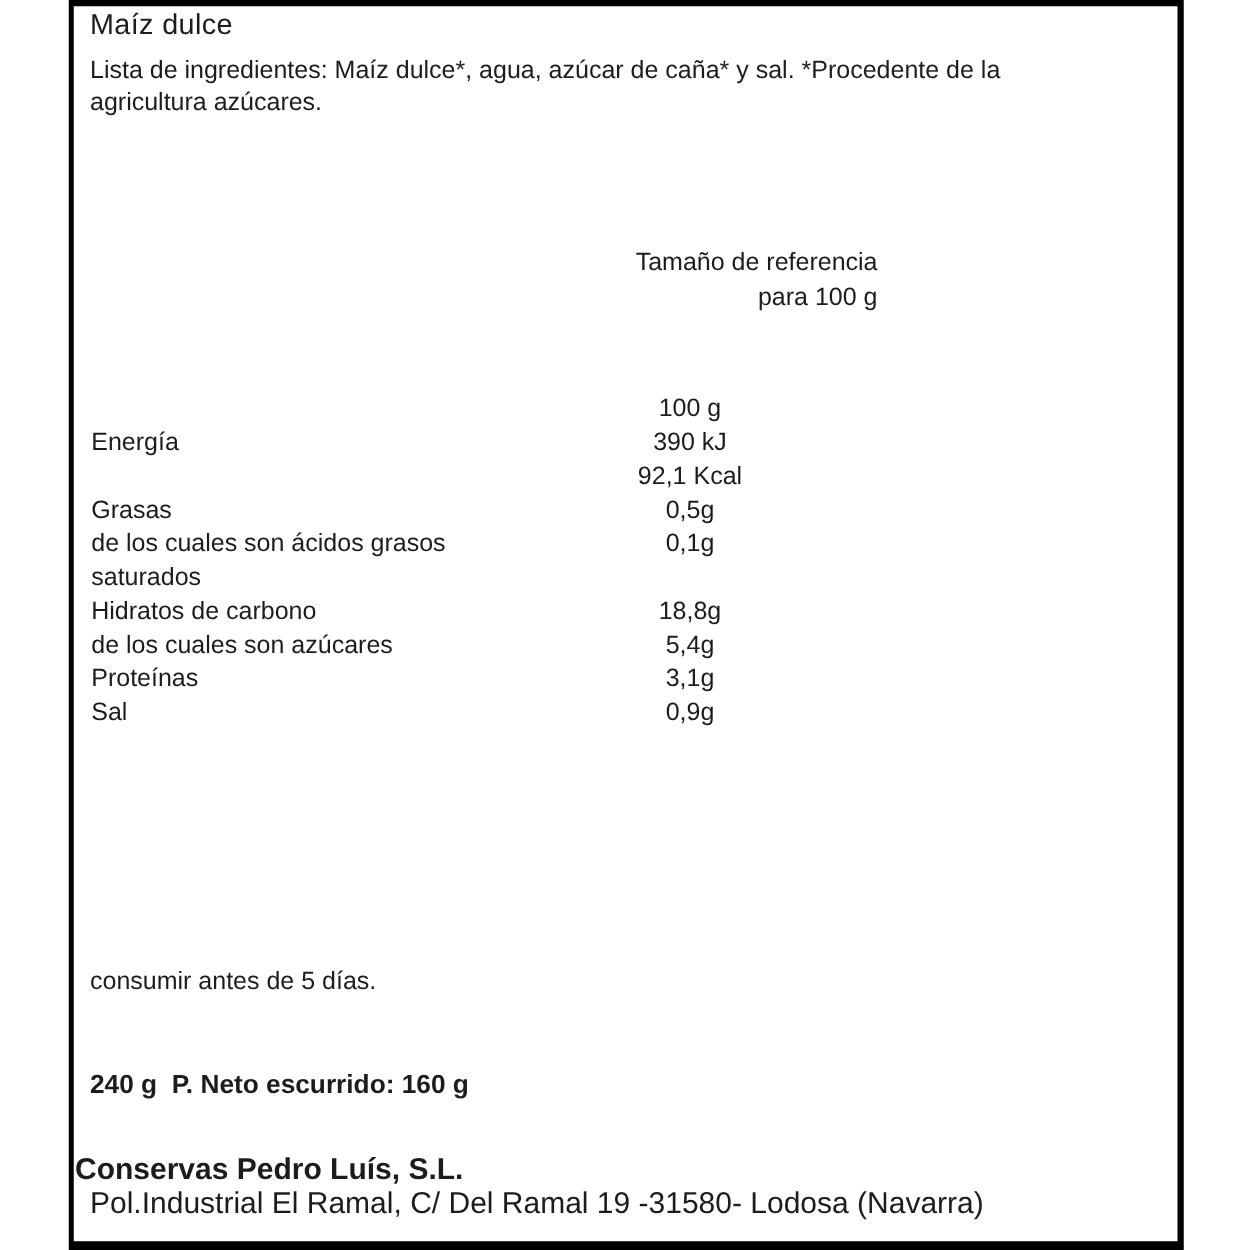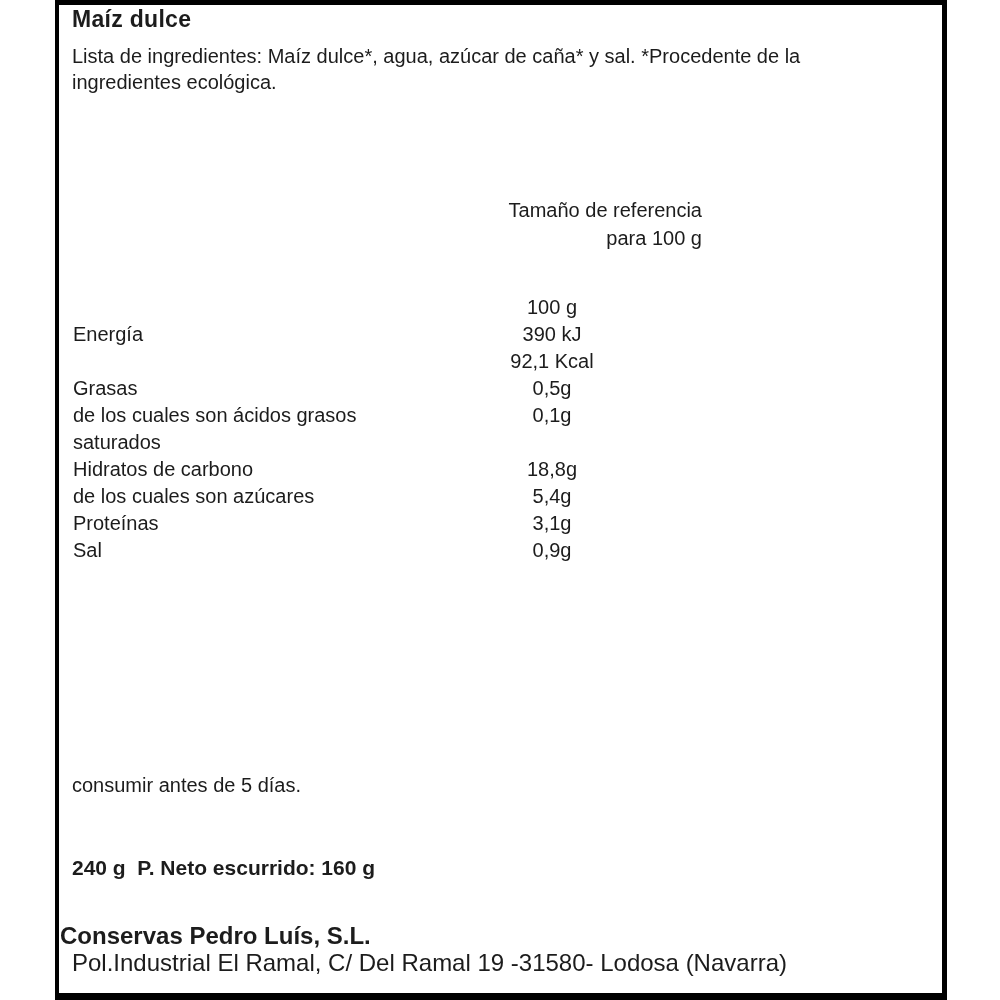--- a/index.html
+++ b/index.html
@@ -26,21 +26,21 @@
     border: 4px solid #000000;
     border-top-width: 5px;
     border-right-width: 5px;
     border-bottom-width: 7px;
   }
   .title {
     position: absolute;
     left: 72px;
     top: 6px;
     font-size: 23px;
-    font-weight: bold;
+    font-weight: normal;
     letter-spacing: 0.3px;
   }
   .para {
     position: absolute;
     left: 72px;
     font-size: 20px;
     line-height: 26px;
   }
   .para-ingredients { top: 43px; }
   .para-season { top: 98px; }
@@ -49,21 +49,21 @@
     left: 402px;
     top: 196px;
     width: 300px;
     text-align: right;
     font-size: 20px;
     line-height: 28px;
   }
   .ntable {
     position: absolute;
     left: 0;
-    top: 296px;
+    top: 316px;
     width: 964px;
     font-size: 20px;
   }
   .nrow {
     position: relative;
     height: 27px;
   }
   .nlabel {
     position: absolute;
     left: 73px;
@@ -106,21 +106,21 @@
 <body>
 
 <div class="sheet">
 
   <div class="frame"></div>
 
   <div class="title">Maíz dulce</div>
 
   <div class="para para-ingredients">
     <div>Lista de ingredientes: Maíz dulce*, agua, azúcar de caña* y sal. *Procedente de la</div>
-    <div>ingredientes ecológica.</div>
+    <div>agricultura azúcares.</div>
   </div>
 
 
   <div class="ref-header">
     <div>Tamaño de referencia</div>
     <div>para 100 g</div>
   </div>
 
   <div class="ntable">
     <div class="nrow">

